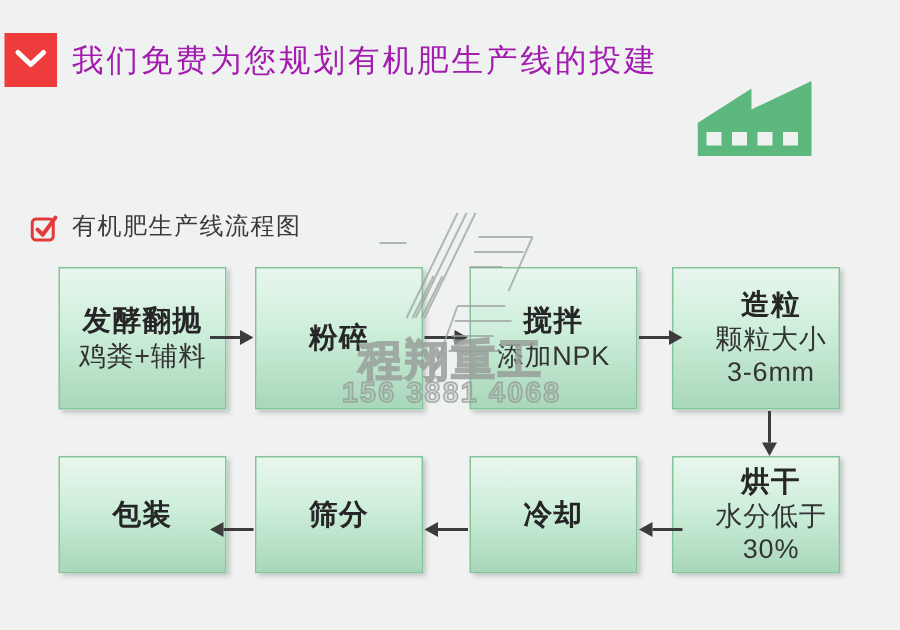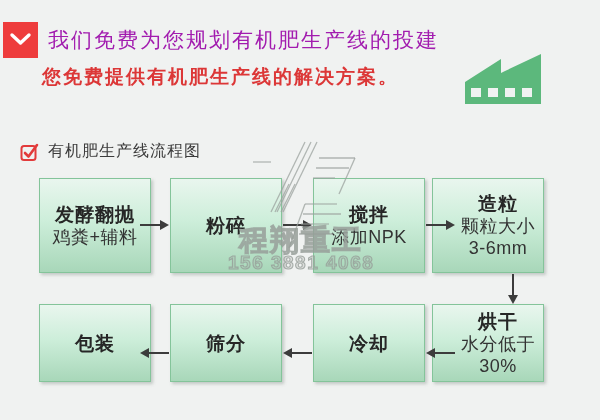--- a/index.html
+++ b/index.html
@@ -31,21 +31,21 @@
     position:absolute;width:112px;box-sizing:border-box;
     background:linear-gradient(180deg,#e9f6ee 0%,#cdeeda 45%,#a8d7b9 100%);
     border:1px solid #84c49a;
     box-shadow:2px 2px 3px rgba(110,120,115,.35);
     display:flex;flex-direction:column;align-items:center;justify-content:center;
     z-index:1;text-align:center;
   }
   .fbox .t{font-size:19px;font-weight:bold;color:#262626;letter-spacing:1px;line-height:23px;}
   .fbox .s{font-size:18px;color:#333;letter-spacing:.5px;line-height:22px;white-space:pre-line;}
   .r1{top:178px;height:95px;} .r2{top:304px;height:78px;}
-  .c1{left:39px;} .c2{left:170px;} .c3{left:313px;} .c4{left:432px;padding-left:20px;}
+  .c1{left:39px;} .c2{left:170px;} .c3{left:313px;} .c4{left:448px;padding-left:20px;}
   
   .arrow-h{position:absolute;height:2px;background:#3c3c3c;z-index:2;}
   .arrow-h.right::after{
     content:'';position:absolute;right:-9px;top:-4px;
     border-left:9px solid #3c3c3c;border-top:5px solid transparent;border-bottom:5px solid transparent;
   }
   .arrow-h.left::before{
     content:'';position:absolute;left:-9px;top:-4px;
     border-right:9px solid #3c3c3c;border-top:5px solid transparent;border-bottom:5px solid transparent;
   }
@@ -69,21 +69,20 @@
 
 <div class="collapse-btn">
   <svg width="35" height="36" viewBox="0 0 35 36">
     <polyline points="9,13 17.5,21 26,13" fill="none" stroke="#ffffff" stroke-width="3.4" stroke-linecap="round" stroke-linejoin="round"></polyline>
   </svg>
 </div>
 
 <div class="page-title">我们免费为您规划有机肥生产线的投建</div>
 
 <div class="tagline">
-  <div>您免费提供有机肥生产线的解决方案。</div>
 </div>
 
 <div class="factory-icon">
   <svg width="80" height="54" viewBox="0 0 80 54">
     <path d="M0,30 L36,7 L36,21 L40,19 L76,2 L76,52 L0,52 Z" fill="#5cb87c"></path>
     <rect x="6" y="36" width="10" height="9" fill="#f0f2f1"></rect>
     <rect x="23" y="36" width="10" height="9" fill="#f0f2f1"></rect>
     <rect x="40" y="36" width="10" height="9" fill="#f0f2f1"></rect>
     <rect x="57" y="36" width="10" height="9" fill="#f0f2f1"></rect>
   </svg>

